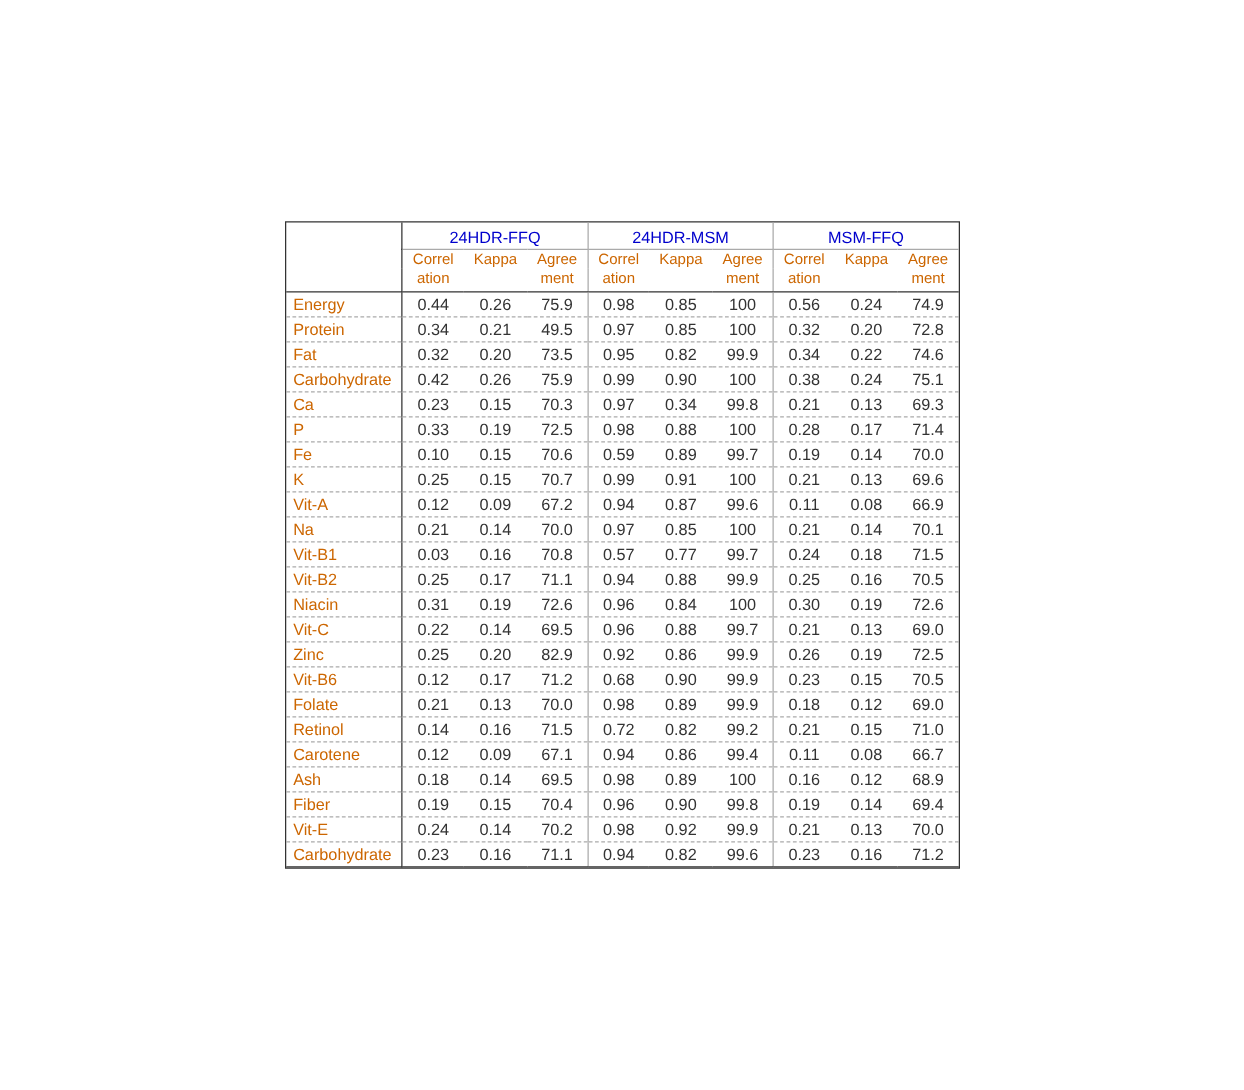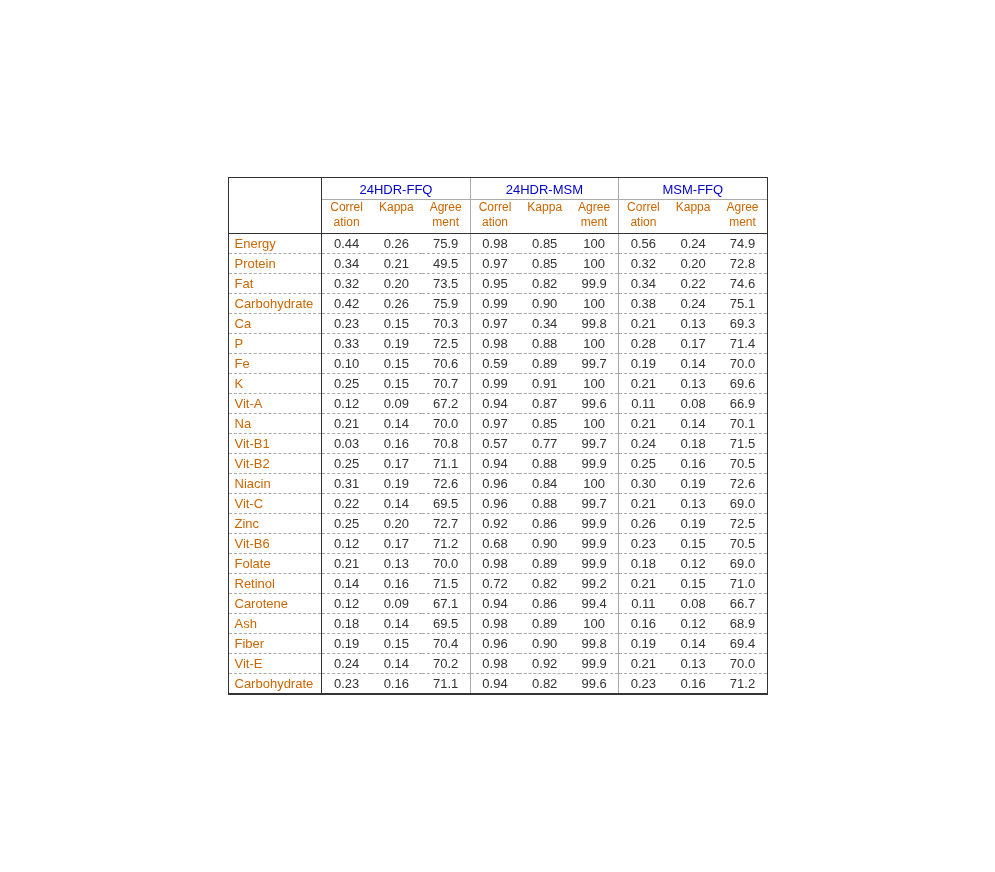--- a/index.html
+++ b/index.html
@@ -278,21 +278,21 @@
           <td class="data-cell" style="border-bottom: 1px dashed rgb(170, 170, 170);">0.88</td>
           <td class="data-cell" style="border-bottom: 1px dashed rgb(170, 170, 170); border-right: 1px solid rgb(170, 170, 170);">99.7</td>
           <td class="data-cell" style="border-bottom: 1px dashed rgb(170, 170, 170);">0.21</td>
           <td class="data-cell" style="border-bottom: 1px dashed rgb(170, 170, 170);">0.13</td>
           <td class="data-cell" style="border-bottom: 1px dashed rgb(170, 170, 170);">69.0</td>
         </tr>
         <tr>
           <td class="row-label row-label-cell" style="border-bottom: 1px dashed rgb(170, 170, 170); border-right: 1.5px solid rgb(51, 51, 51);">Zinc</td>
           <td class="data-cell" style="border-bottom: 1px dashed rgb(170, 170, 170);">0.25</td>
           <td class="data-cell" style="border-bottom: 1px dashed rgb(170, 170, 170);">0.20</td>
-          <td class="data-cell" style="border-bottom: 1px dashed rgb(170, 170, 170); border-right: 1px solid rgb(170, 170, 170);">72.7</td>
+          <td class="data-cell" style="border-bottom: 1px dashed rgb(170, 170, 170); border-right: 1px solid rgb(170, 170, 170);">82.9</td>
           <td class="data-cell" style="border-bottom: 1px dashed rgb(170, 170, 170);">0.92</td>
           <td class="data-cell" style="border-bottom: 1px dashed rgb(170, 170, 170);">0.86</td>
           <td class="data-cell" style="border-bottom: 1px dashed rgb(170, 170, 170); border-right: 1px solid rgb(170, 170, 170);">99.9</td>
           <td class="data-cell" style="border-bottom: 1px dashed rgb(170, 170, 170);">0.26</td>
           <td class="data-cell" style="border-bottom: 1px dashed rgb(170, 170, 170);">0.19</td>
           <td class="data-cell" style="border-bottom: 1px dashed rgb(170, 170, 170);">72.5</td>
         </tr>
         <tr>
           <td class="row-label row-label-cell" style="border-bottom: 1px dashed rgb(170, 170, 170); border-right: 1.5px solid rgb(51, 51, 51);">Vit-B6</td>
           <td class="data-cell" style="border-bottom: 1px dashed rgb(170, 170, 170);">0.12</td>

